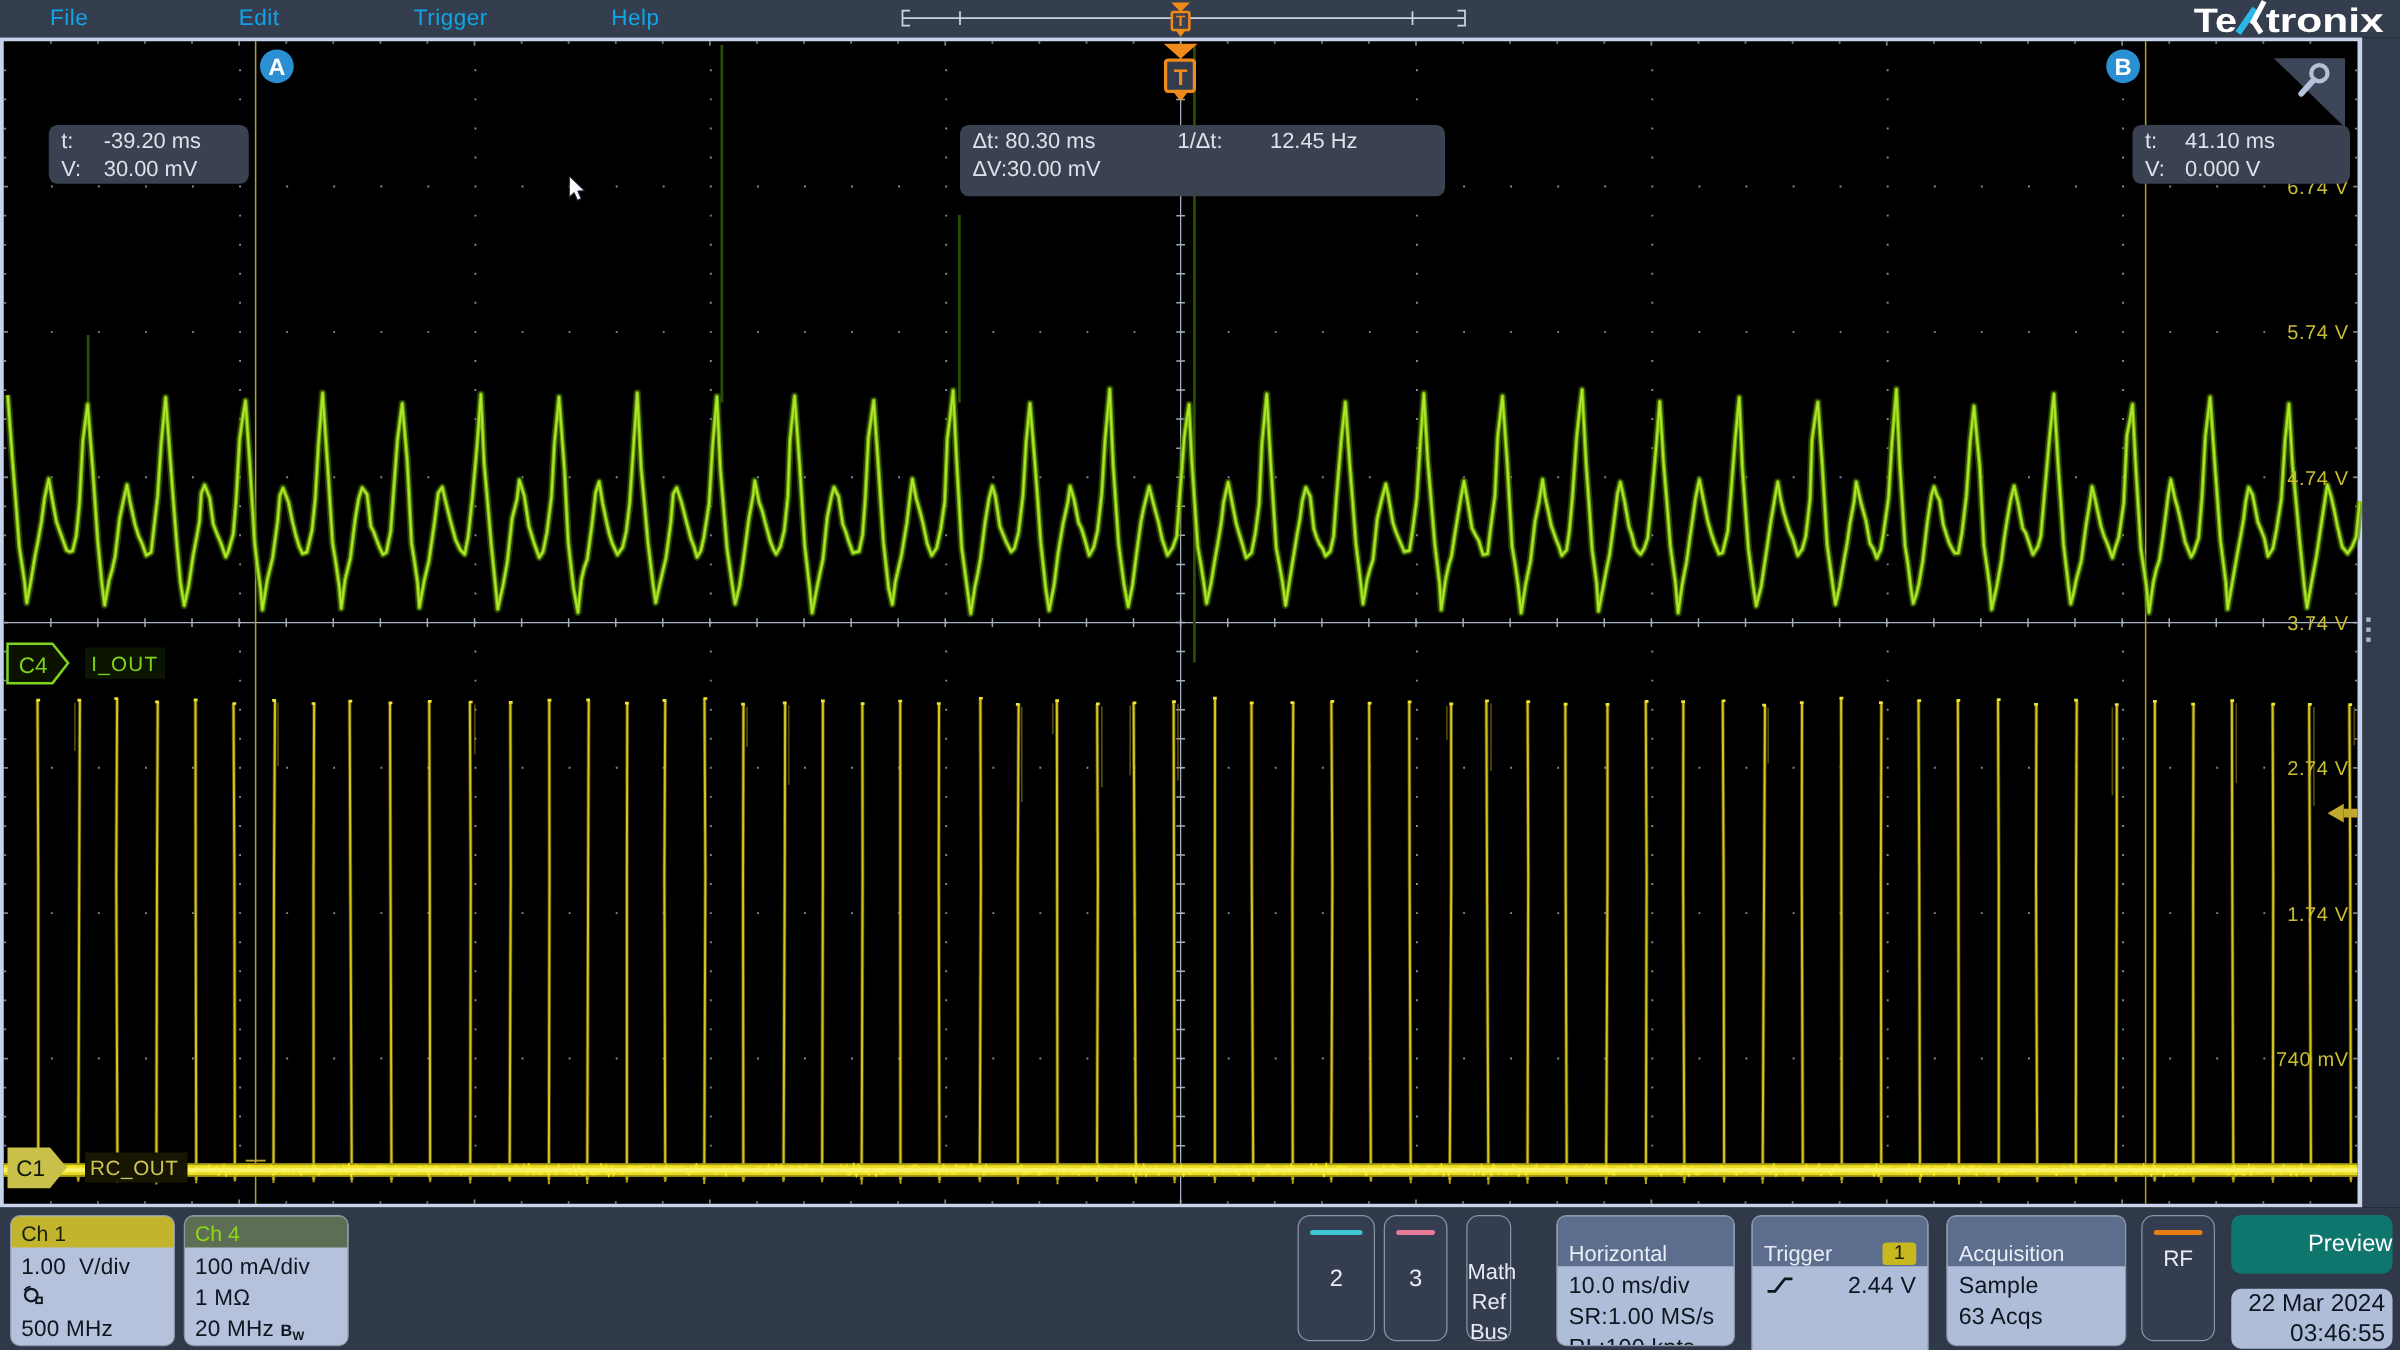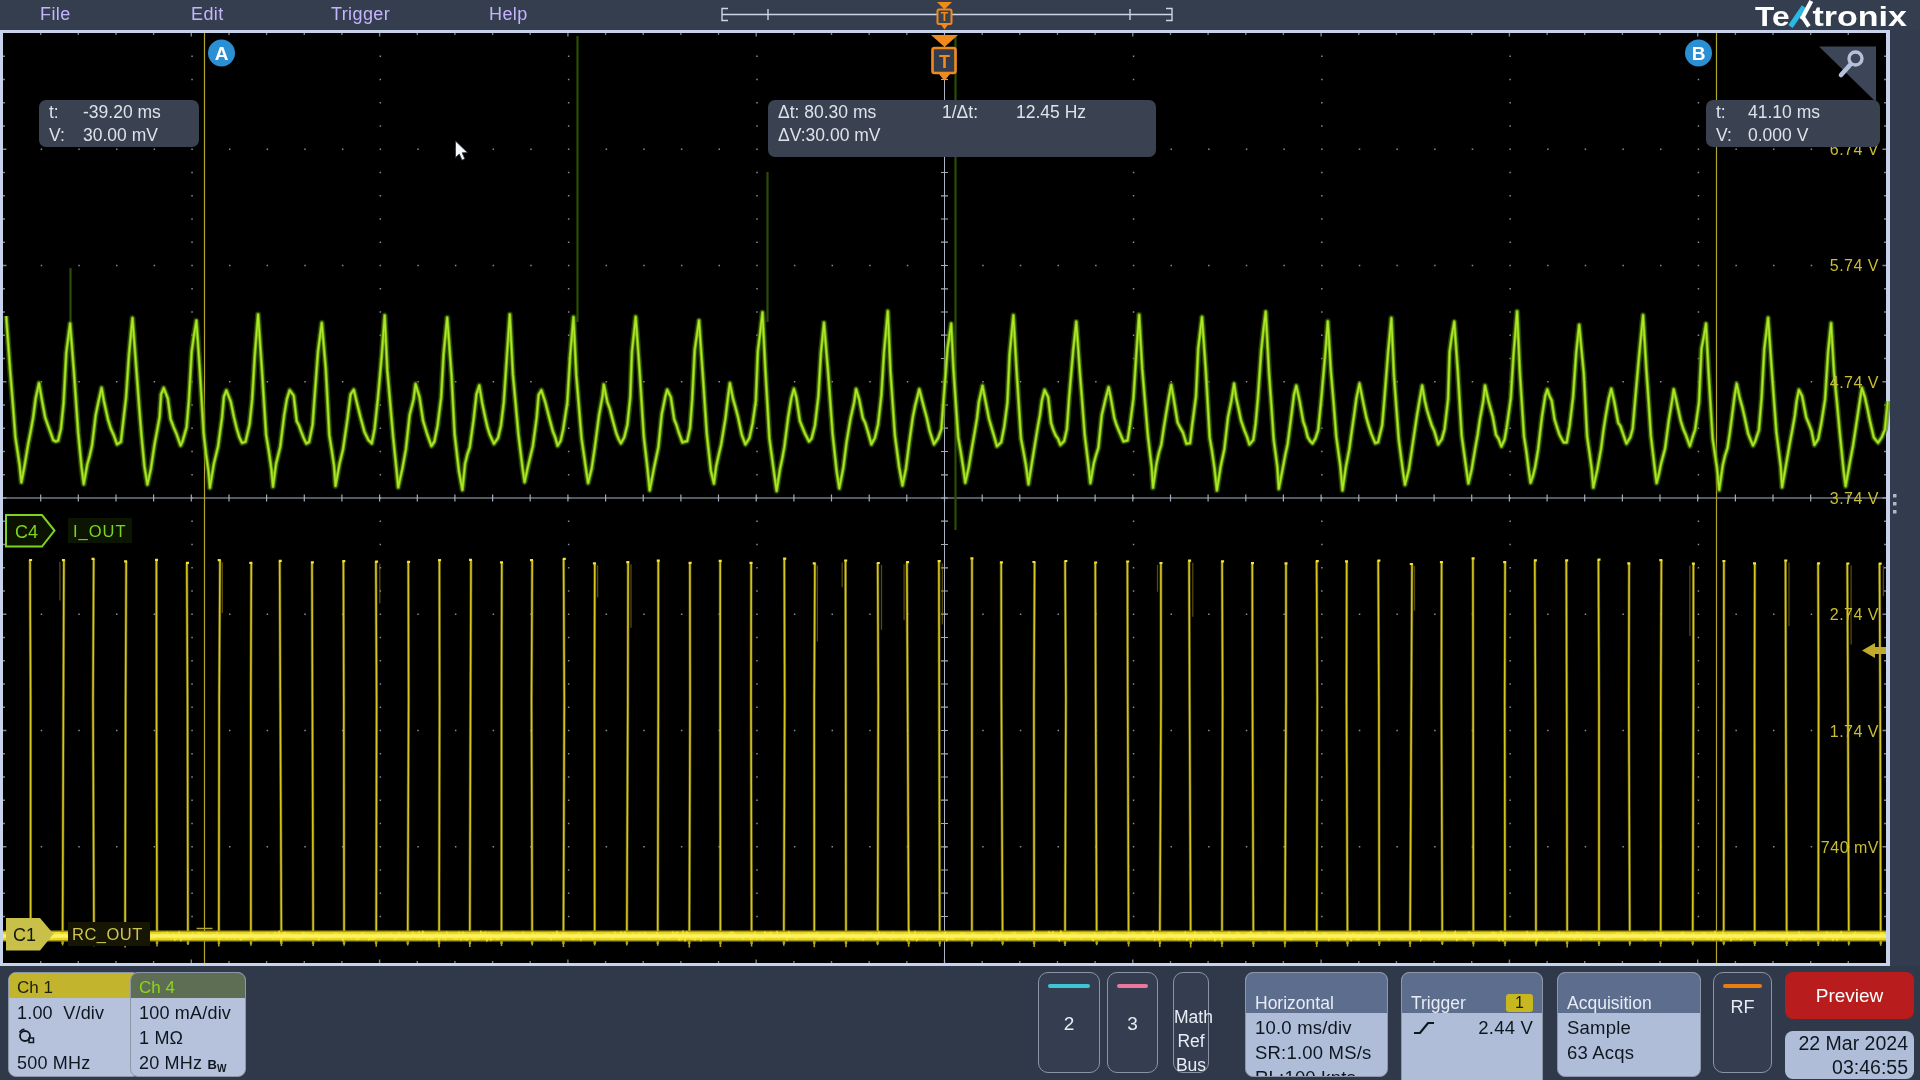--- a/index.html
+++ b/index.html
@@ -1,16 +1,16 @@
 <!DOCTYPE html>
 <html><head><meta charset="utf-8"><style>
 *{margin:0;padding:0;box-sizing:border-box}
 html,body{width:1920px;height:1080px;overflow:hidden;background:#000;
 font-family:"Liberation Sans",sans-serif;-webkit-font-smoothing:antialiased}
-.menubar{position:absolute;left:0;top:0;width:1920px;height:30px;background:#353e4e;color:#c4b5fd;font-size:18px;letter-spacing:0.4px}
+.menubar{position:absolute;left:0;top:0;width:1920px;height:30px;background:#353e4e;color:#0ea5e9;font-size:18px;letter-spacing:0.4px}
 .menubar span.mi{position:absolute;top:4px}
 .frame{position:absolute;left:0;top:30px;width:1890px;height:936px;background:#c7d3ea}
 .scope{position:absolute;left:3px;top:33px;width:1883px;height:930px;background:#000}
 .sidebar{position:absolute;left:1890px;top:30px;width:30px;height:936px;background:#333c4e}
 .botbar{position:absolute;left:0;top:966px;width:1920px;height:114px;background:#2f3949}
 .rbox{position:absolute;background:#3a4150;border-radius:7px;color:#dde3ea;font-size:17.5px;line-height:23px;padding:1px 10px}
 .chpanel{position:absolute;top:972px;height:105px;border-radius:8px;background:#b6c2dc;border:1.5px solid #8d97a8;overflow:hidden;font-size:17px;color:#0e1620}
 .chhdr{height:25px;padding:5px 8px;font-size:17px}
 .chbody{padding:3px 8px;line-height:25px;font-size:18px;letter-spacing:0.2px}
 .btn{position:absolute;top:972px;height:101px;border-radius:10px;background:#343e50;border:1.5px solid #8a94a6;color:#e8ecf4;text-align:center}
@@ -123,21 +123,21 @@
 <div class="chpanel" style="left:8px;width:132px">
 <div class="chhdr" style="background:#c2b52d;color:#18200e">Ch 1</div>
 <div class="chbody">1.00&nbsp; V/div<br>
 <svg width="20" height="16" viewBox="0 0 20 16">
         <circle cx="8" cy="8" r="5" fill="none" stroke="#0e1620" stroke-width="1.8"></circle>
         <rect x="12" y="10" width="4.5" height="4.5" fill="none" stroke="#0e1620" stroke-width="1.5"></rect>
         <path d="M2.5 4.5 a6.5 6.5 0 0 1 5-3.2" fill="none" stroke="#0e1620" stroke-width="1.5"></path>
       </svg><br>
 500 MHz</div>
 </div>
-<div class="chpanel" style="left:130px;width:116px">
+<div class="chpanel" style="left:147px;width:132px">
 <div class="chhdr" style="background:#5e6e54;color:#8cd816">Ch 4</div>
 <div class="chbody">100 mA/div<br>1 MΩ<br>20 MHz <span style="font-size:13px;font-weight:bold">B</span><span style="font-size:10px;font-weight:bold;vertical-align:-3px">W</span></div>
 </div>
 <div class="btn" style="left:1038px;width:62px">
     <div class="cbar" style="background:#3fc6d4"></div>
     <div style="margin-top:40px;font-size:19px">2</div>
   </div>
 <div class="btn" style="left:1107px;width:51px">
     <div class="cbar" style="background:#e8799a"></div>
     <div style="margin-top:40px;font-size:19px">3</div>
@@ -154,13 +154,13 @@
       </svg><span style="float:right">2.44 V</span></div>
 </div>
 <div class="panel" style="left:1557px;width:144px;height:105px">
 <div class="phdr">Acquisition</div>
 <div class="pbody">Sample<br>63 Acqs</div>
 </div>
 <div class="btn" style="left:1713px;width:59px">
     <div class="cbar" style="background:#e87d12"></div>
     <div style="margin-top:24px;font-size:18px">RF</div>
   </div>
-<div style="position:absolute;left:1785px;top:972px;width:129px;height:47px;background:#b91c1c;border-radius:8px;color:#fff;font-size:19px;text-align:center;line-height:47px">Preview</div>
+<div style="position:absolute;left:1785px;top:972px;width:129px;height:47px;background:#0f766e;border-radius:8px;color:#fff;font-size:19px;text-align:right;line-height:47px">Preview</div>
 <div style="position:absolute;left:1785px;top:1031px;width:129px;height:48px;background:#b0bdd8;border-radius:8px;color:#0e1620;font-size:19.5px;text-align:right;line-height:23.5px;padding:1px 6px 0 0">22 Mar 2024<br>03:46:55</div>
 </body></html>

